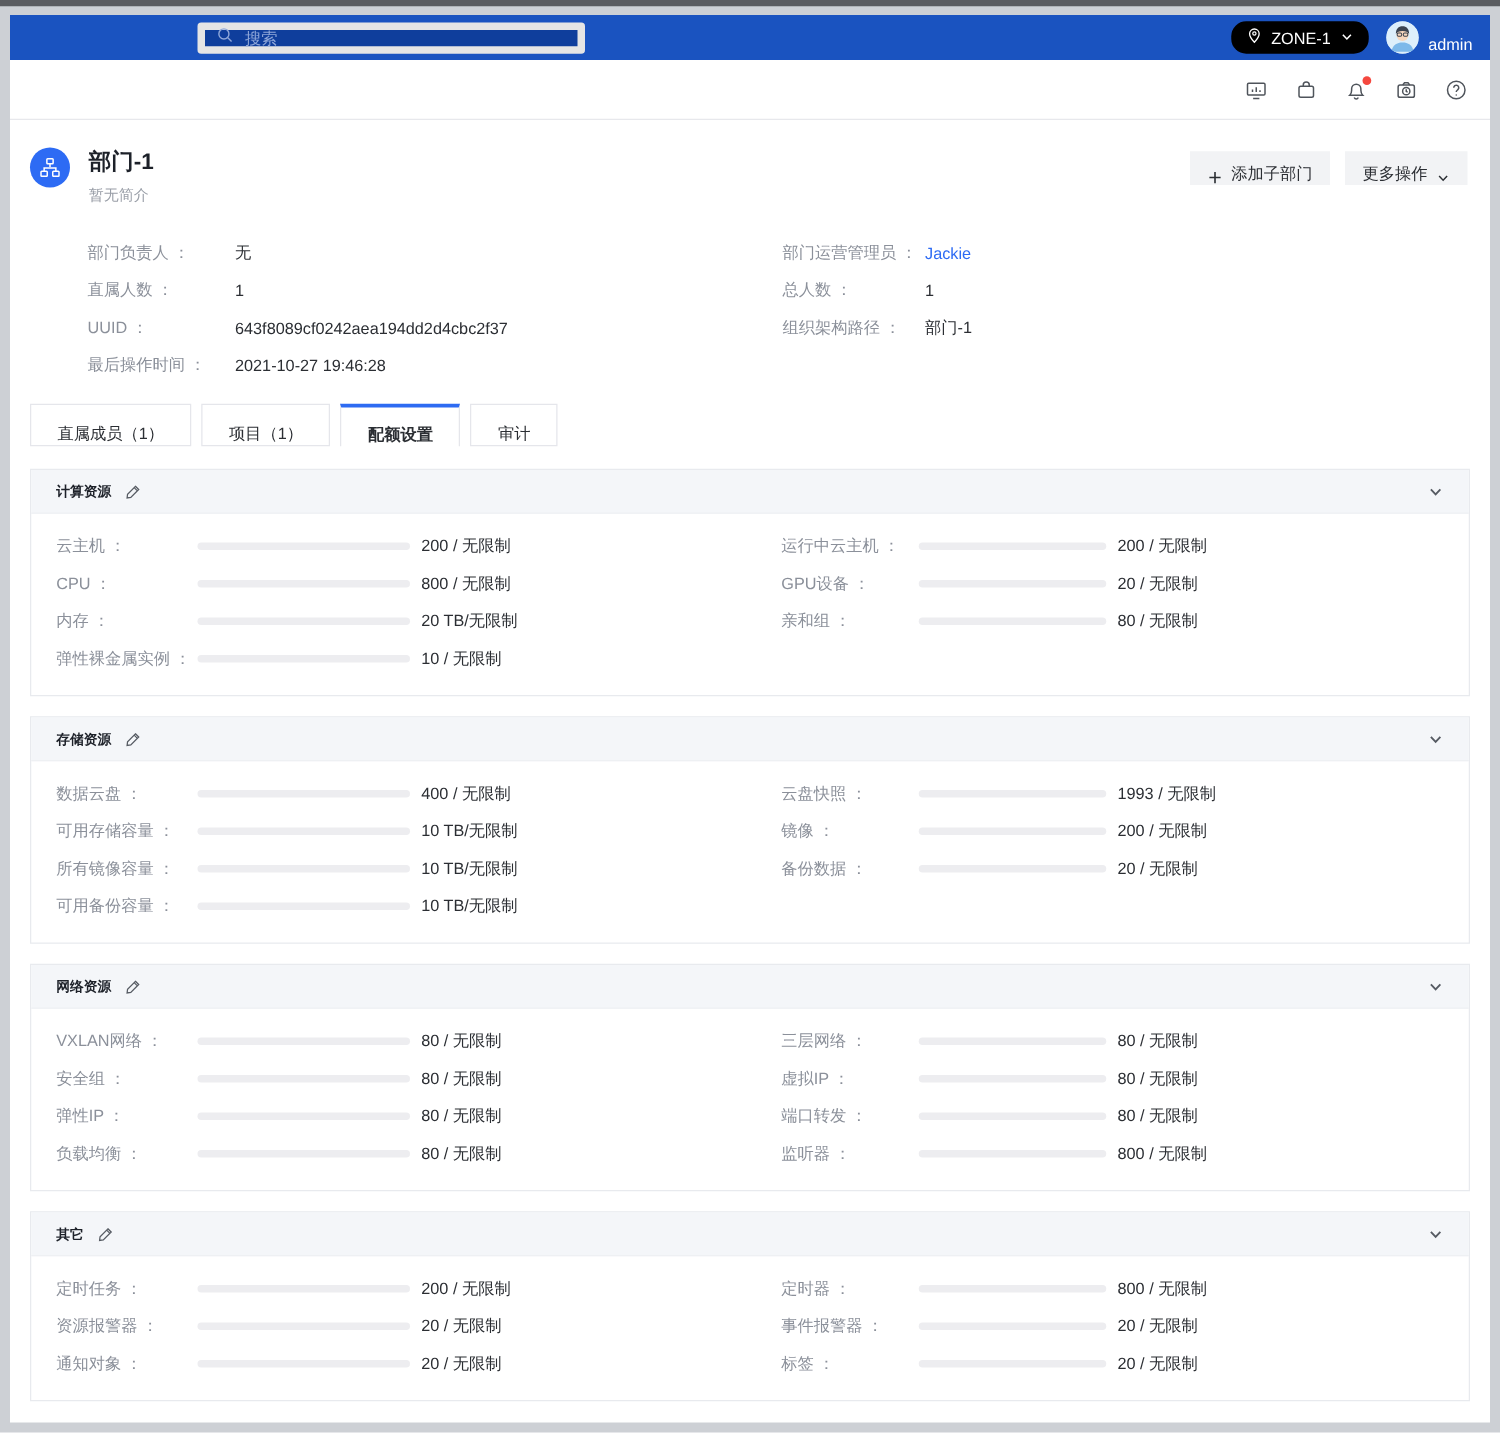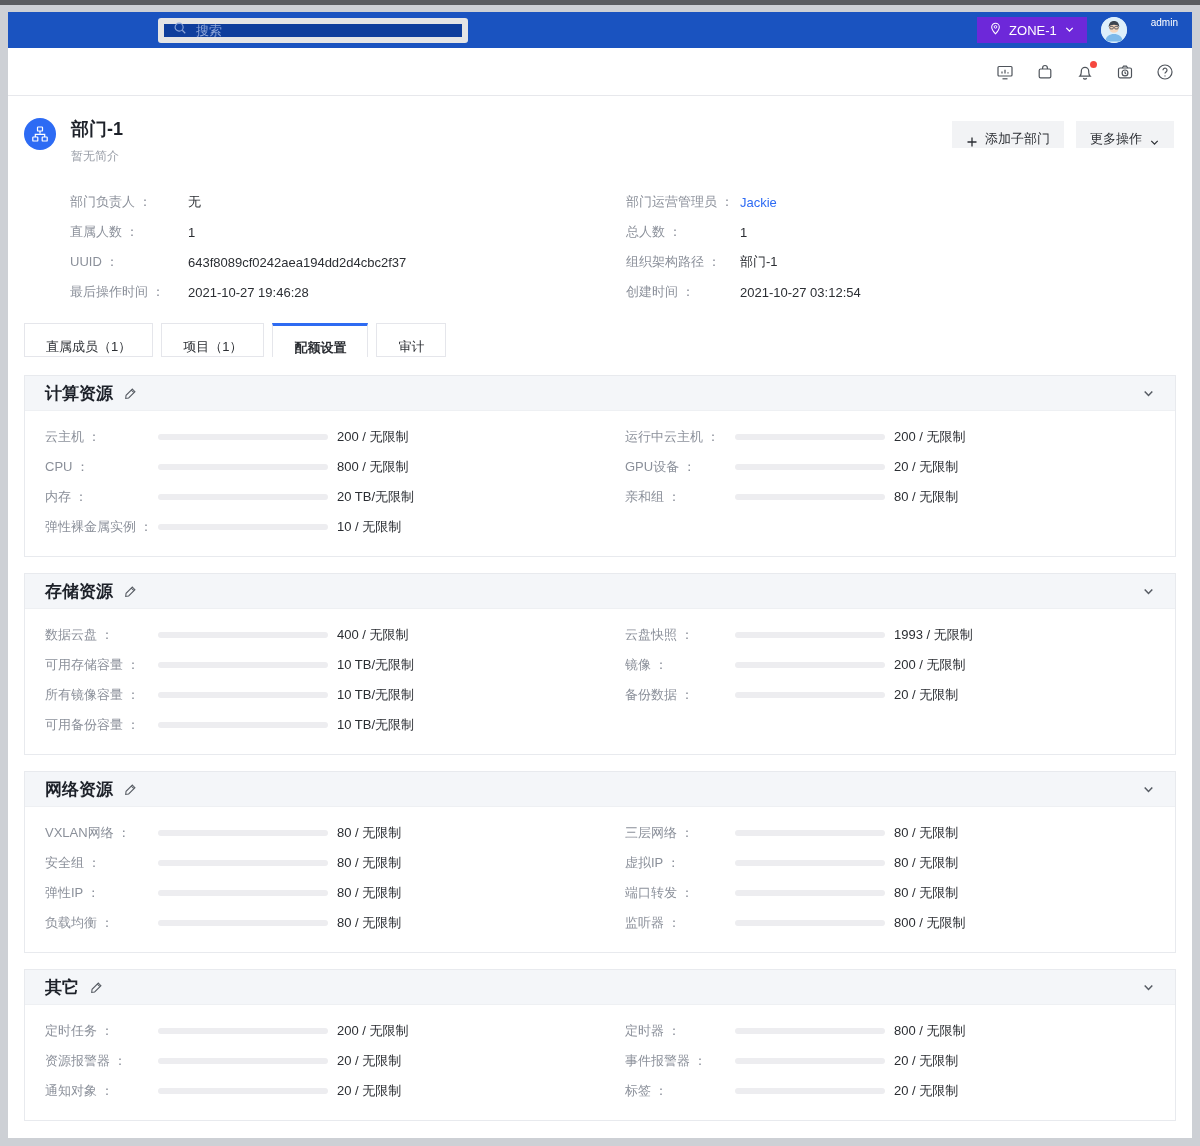--- a/index.html
+++ b/index.html
@@ -20,24 +20,24 @@
     background:#0f3e9c; border:6px solid #e5e5e5; border-radius:3px;
     display:flex; align-items:center; gap:7px; padding:0 9px; color:#8fa7d9;
   }
   .search-box input {
     flex:1; background:transparent; border:none; outline:none;
     color:#c6d3ef; font-size:13px; font-family:inherit;
   }
   .search-box input::placeholder { color:#8fa7d9; }
   .topbar-right { margin-left:auto; display:flex; align-items:center; gap:14px; }
   .zone-selector {
-    height:26px; background:#6d28d9; border-radius:0; padding:0 12px;
+    height:26px; background:#000000; border-radius:12px; padding:0 12px;
     display:flex; align-items:center; gap:7px; color:#fff; font-size:13px; cursor:pointer;
   }
-  .user-menu { display:flex; align-items:flex-start; gap:24px; color:#fff; font-size:10px; cursor:pointer; }
+  .user-menu { display:flex; align-items:flex-end; gap:8px; color:#fff; font-size:13px; cursor:pointer; }
   .avatar { width:26px; height:26px; border-radius:50%; overflow:hidden; background:#ddeffb; flex:0 0 auto; }
 
   
   .toolbar {
     height:48px; border-bottom:1px solid #e7e8ec;
     display:flex; align-items:center; justify-content:flex-end;
     padding-right:18px; gap:22px; color:#4f545b;
   }
   .tb-icon { width:18px; height:18px; position:relative; cursor:pointer; }
   .tb-icon svg { display:block; }
@@ -78,21 +78,21 @@
   }
   .tab.active { border-top:3px solid #2e6bf2; border-bottom:none; font-weight:700; }
 
   
   .content { padding:0 16px 18px; display:flex; flex-direction:column; gap:16px; }
   .quota-section { border:1px solid #e8eaee; background:#fff; }
   .quota-header {
     height:35px; background:#f4f6f9; border-bottom:1px solid #eef0f3;
     display:flex; align-items:center; padding:0 20px;
   }
-  .quota-title { font-size:17px; font-weight:700; color:#1d2129; }
+  .quota-title { font-size:11px; font-weight:700; color:#1d2129; }
   .edit-icon { margin-left:11px; color:#565b63; cursor:pointer; display:flex; }
   .collapse-icon { margin-left:auto; color:#565b63; cursor:pointer; display:flex; }
   .quota-body { display:grid; grid-template-columns:1fr 1fr; padding:11px 0 14px; }
   .quota-col { display:flex; flex-direction:column; }
   .quota-col.left { padding-left:20px; }
   .quota-col.right { padding-left:25px; }
   .quota-row { display:flex; align-items:center; height:30px; font-size:13px; }
   .quota-label { width:113px; color:#8b909a; flex:0 0 auto; }
   .quota-col.right .quota-label { width:110px; }
   .quota-bar { width:170px; height:6px; border-radius:3px; background:#ededf0; margin-right:9px; flex:0 0 auto; }
@@ -250,24 +250,20 @@
           <div class="info-row">
             <span class="info-label">总人数 ：</span>
             <span class="info-value">1</span>
           </div>
 
           <div class="info-row">
             <span class="info-label">组织架构路径 ：</span>
             <span class="info-value">部门-1</span>
           </div>
 
-          <div class="info-row">
-            <span class="info-label">创建时间 ：</span>
-            <span class="info-value">2021-10-27 03:12:54</span>
-          </div>
         </div>
     </div>
   </section>
 
   <nav class="tabs">
 
       <div class="tab">
         <span>直属成员（1）</span>
       </div>
 

